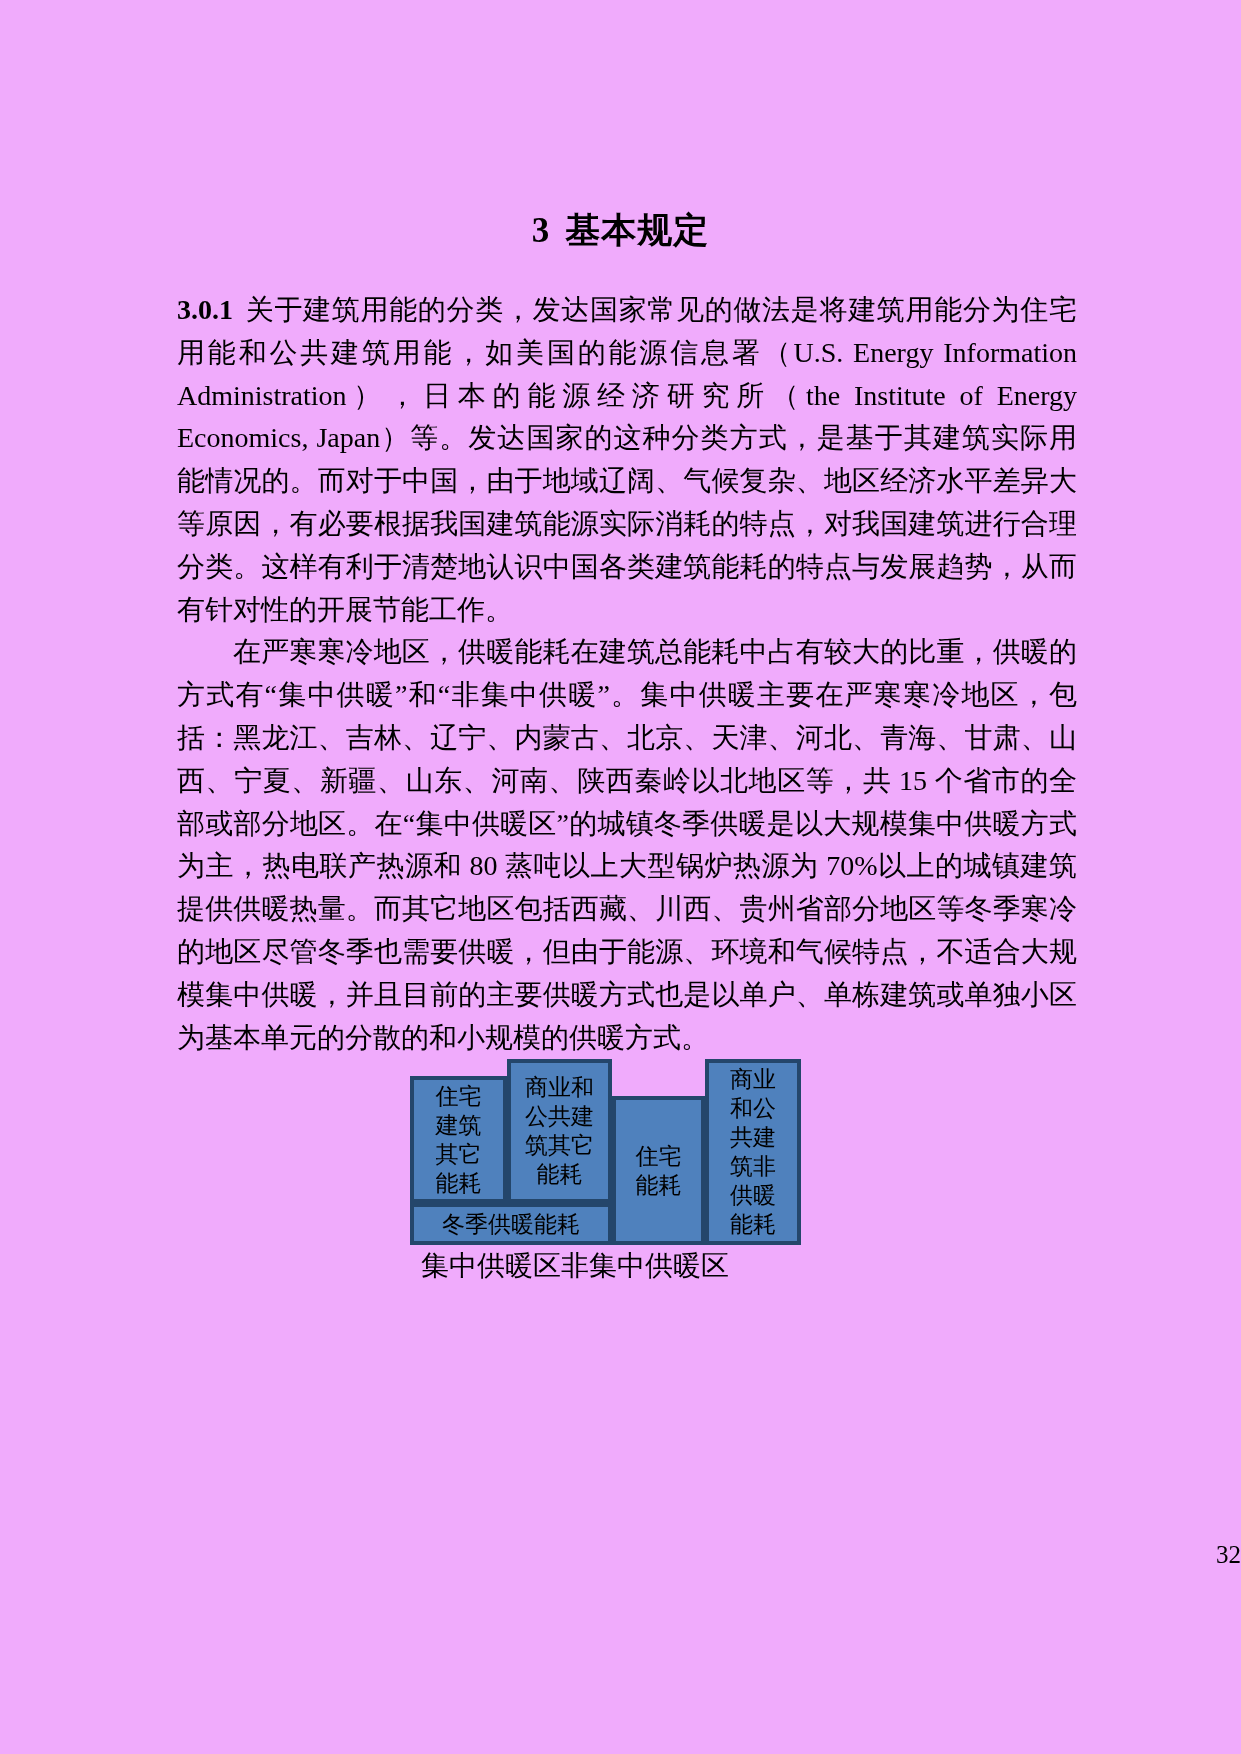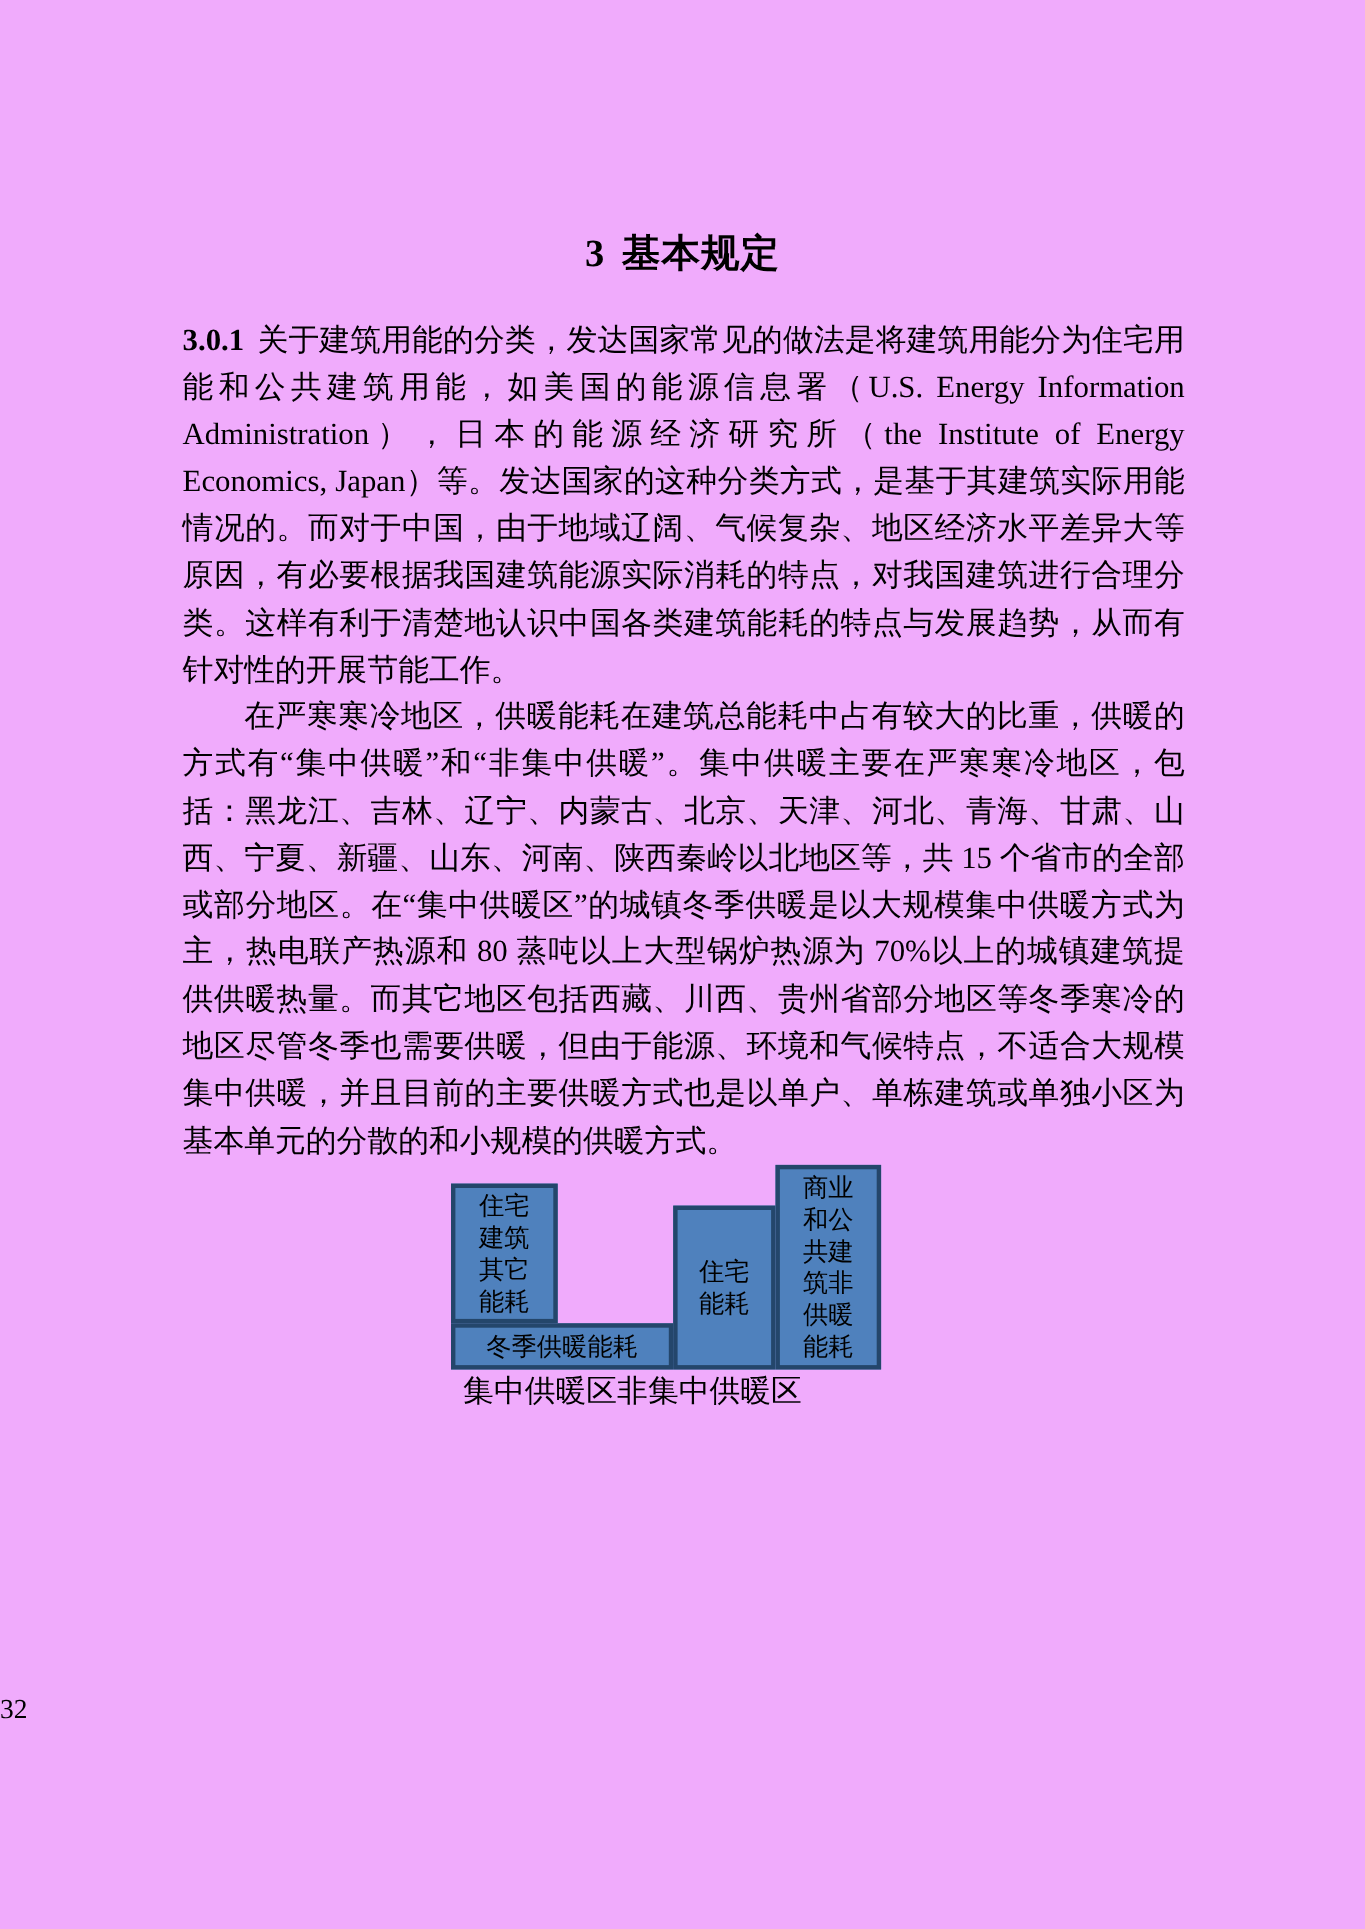--- a/index.html
+++ b/index.html
@@ -13,21 +13,21 @@
   .doc-title {
     position:absolute; top:207px; left:0; width:100%;
     text-align:center; font-size:35px; font-weight:700; letter-spacing:1px;
   }
   .doc-title .num { margin-right:15px; }
   .content {
     position:absolute; left:166px; top:289px; width:911px;
     font-size:28px; line-height:42.8px;
     text-align:justify; text-justify:inter-ideograph;
   }
-  .para { text-indent:2em; }
+  .para { text-indent:2em;margin-left:11px; }
   .para.first { text-indent:0; }
   .p-label { font-weight:700; padding-right:12px; }
   .fig-canvas {
     position:relative; margin-left:244px; margin-top:0;
     width:391px; height:186px; line-height:normal;
   }
   .fig-box {
     position:absolute; background:#4f81bd; border:4px solid #24466b;
     color:#000; display:flex; align-items:center; justify-content:center;
     text-align:center; font-size:23px; line-height:29px; text-indent:0;
@@ -37,38 +37,39 @@
   .box-heating     { left:0;     top:144px; width:202px; height:42px;  }
   .box-res         { left:202px; top:37px;  width:93px;  height:149px; padding:12px 12px; }
   .box-com-nonheat { left:295px; top:0;     width:96px;  height:186px; padding:0 12px; }
   .fig-caption {
     margin-left:214px; width:390px; margin-top:6px;
     font-size:28px; line-height:30px; text-align:center; text-indent:0;
     white-space:nowrap;
   }
   .page-num {
     position:absolute; top:1541px; left:0; width:100%;
-    text-align:left; font-size:25px;
+    text-align:right; font-size:25px;
   }
 </style>
 </head>
 <body>
 
 <div class="page">
 
   <div class="doc-title">
     <span class="num">3</span><span>基本规定</span>
   </div>
 
   <div class="content">
     <p class="para first"><span class="p-label">3.0.1</span><span>关于建筑用能的分类，发达国家常见的做法是将建筑用能分为住宅用能和公共建筑用能，如美国的能源信息署（U.S. Energy Information Administration），日本的能源经济研究所（the Institute of Energy Economics, Japan）等。发达国家的这种分类方式，是基于其建筑实际用能情况的。而对于中国，由于地域辽阔、气候复杂、地区经济水平差异大等原因，有必要根据我国建筑能源实际消耗的特点，对我国建筑进行合理分类。这样有利于清楚地认识中国各类建筑能耗的特点与发展趋势，从而有针对性的开展节能工作。</span></p>
     <p class="para"><span>在严寒寒冷地区，供暖能耗在建筑总能耗中占有较大的比重，供暖的方式有“集中供暖”和“非集中供暖”。集中供暖主要在严寒寒冷地区，包括：黑龙江、吉林、辽宁、内蒙古、北京、天津、河北、青海、甘肃、山西、宁夏、新疆、山东、河南、陕西秦岭以北地区等，共 15 个省市的全部或部分地区。在“集中供暖区”的城镇冬季供暖是以大规模集中供暖方式为主，热电联产热源和 80 蒸吨以上大型锅炉热源为 70%以上的城镇建筑提供供暖热量。而其它地区包括西藏、川西、贵州省部分地区等冬季寒冷的地区尽管冬季也需要供暖，但由于能源、环境和气候特点，不适合大规模集中供暖，并且目前的主要供暖方式也是以单户、单栋建筑或单独小区为基本单元的分散的和小规模的供暖方式。</span></p>
 
     <div class="fig-canvas">
       <div class="fig-box box-res-other" style="background: rgb(79, 129, 189); border-color: rgb(36, 70, 107);">住宅建筑其它能耗</div>
+      <div class="fig-box box-com-other" style="background: rgb(79, 129, 189); border-color: rgb(36, 70, 107);">商业和公共建筑其它能耗</div>
       <div class="fig-box box-heating" style="background: rgb(79, 129, 189); border-color: rgb(36, 70, 107);">冬季供暖能耗</div>
       <div class="fig-box box-res" style="background: rgb(79, 129, 189); border-color: rgb(36, 70, 107);">住宅能耗</div>
       <div class="fig-box box-com-nonheat" style="background: rgb(79, 129, 189); border-color: rgb(36, 70, 107);">商业和公共建筑非供暖能耗</div>
     </div>
 
     <div class="fig-caption">
       <span>集中供暖区</span><span>非集中供暖区</span>
     </div>
   </div>
 

